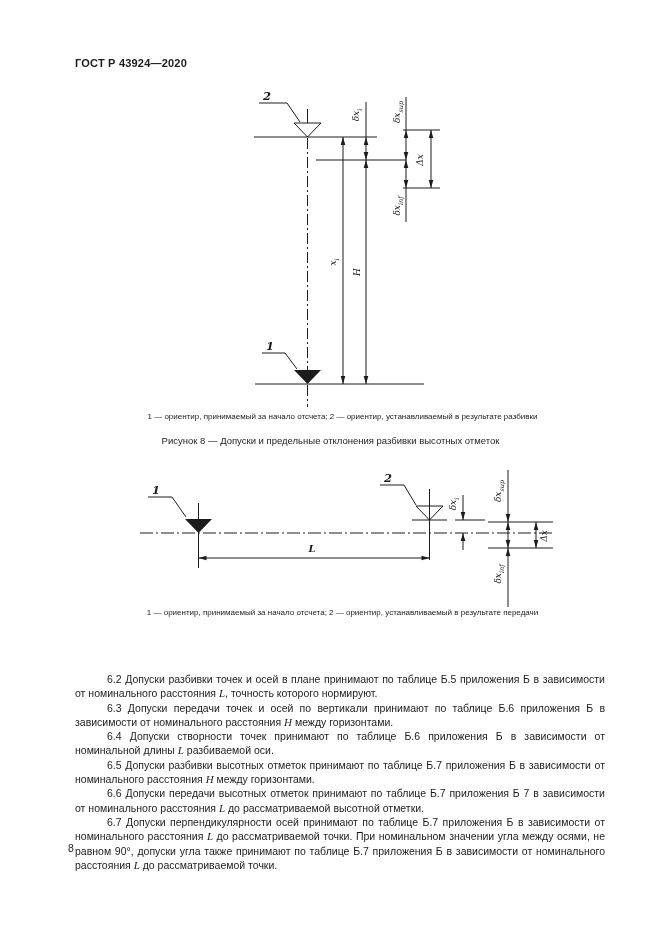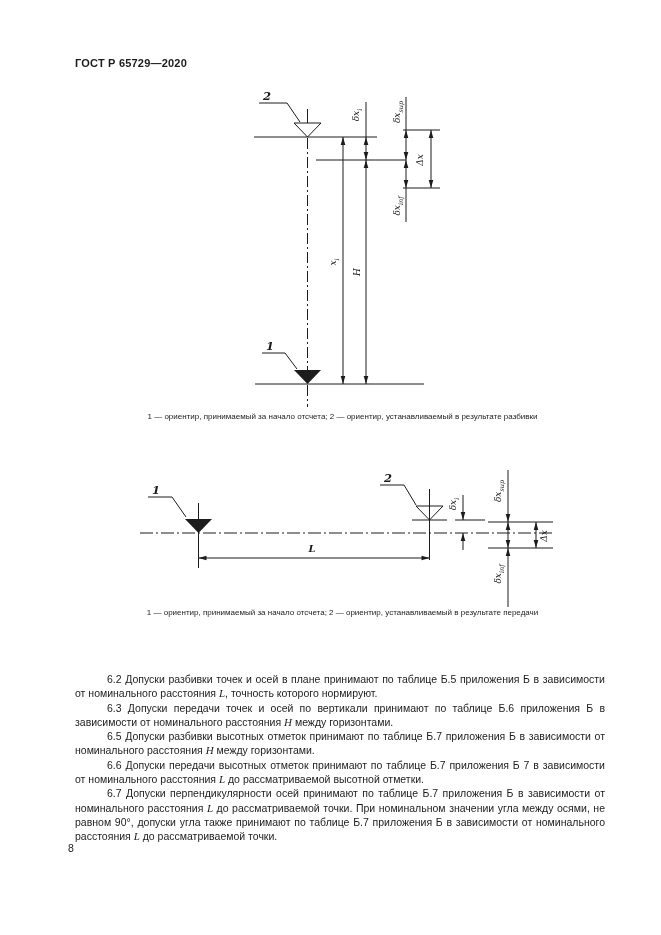--- a/index.html
+++ b/index.html
@@ -24,21 +24,21 @@
   .bodytext{position:absolute;left:75px;top:651px;width:530px;font-size:10.5px;line-height:14.3px;text-align:justify;margin-top:21px;}
   .bodytext p{margin:0;text-indent:32px;}
   .bodytext i{font-family:"Liberation Serif",serif;font-size:11px;}
   .pagenum{position:absolute;left:68px;top:842px;font-size:10.5px;}
 </style>
 </head>
 <body>
 
 <div id="page">
 
-  <div class="hdr">ГОСТ Р 65729—2020</div>
+  <div class="hdr">ГОСТ Р 43924—2020</div>
 
   <svg width="661" height="650" viewBox="0 0 661 650">
 
     <g>
 
       <g>
         <text class="mnum" x="263" y="100">2</text>
         <line x1="259" y1="103" x2="287" y2="103"></line>
         <line x1="287" y1="103" x2="300" y2="122"></line>
         <line x1="307.5" y1="109" x2="307.5" y2="137"></line>
@@ -143,26 +143,28 @@
         <text class="dim" x="501" y="574" text-anchor="middle" transform="rotate(-90 501 574)">δx<tspan class="sub" dy="2.5">inf</tspan></text>
         <line x1="536" y1="522" x2="536" y2="548"></line>
         <polygon points="536,522 533.7,530 538.3,530"></polygon>
         <polygon points="536,548 533.7,540 538.3,540"></polygon>
         <text class="dim" x="547" y="536" text-anchor="middle" transform="rotate(-90 547 536)">Δx</text>
       </g>
     </g>
   </svg>
 
   <div class="note" id="note8">1 — ориентир, принимаемый за начало отсчета; 2 — ориентир, устанавливаемый в результате разбивки</div>
+  <div class="caption" id="cap8">Рисунок 8 — Допуски и предельные отклонения разбивки высотных отметок</div>
 
   <div class="note" id="note9">1 — ориентир, принимаемый за начало отсчета; 2 — ориентир, устанавливаемый в результате передачи</div>
 
   <div class="bodytext">
     <p>6.2 Допуски разбивки точек и осей в плане принимают по таблице Б.5 приложения Б в зависимости от номинального расстояния <i>L</i>, точность которого нормируют.</p>
     <p>6.3 Допуски передачи точек и осей по вертикали принимают по таблице Б.6 приложения Б в зависимости от номинального расстояния <i>H</i> между горизонтами.</p>
+    <p>6.4 Допуски створности точек принимают по таблице Б.6 приложения Б в зависимости от номинальной длины <i>L</i> разбиваемой оси.</p>
     <p>6.5 Допуски разбивки высотных отметок принимают по таблице Б.7 приложения Б в зависимости от номинального расстояния <i>H</i> между горизонтами.</p>
     <p>6.6 Допуски передачи высотных отметок принимают по таблице Б.7 приложения Б 7 в зависимости от номинального расстояния <i>L</i> до рассматриваемой высотной отметки.</p>
     <p>6.7 Допуски перпендикулярности осей принимают по таблице Б.7 приложения Б в зависимости от номинального расстояния <i>L</i> до рассматриваемой точки. При номинальном значении угла между осями, не равном 90°, допуски угла также принимают по таблице Б.7 приложения Б в зависимости от номинального расстояния <i>L</i> до рассматриваемой точки.</p>
   </div>
 
   <div class="pagenum">8</div>
 
 </div>
 
 </body></html>

